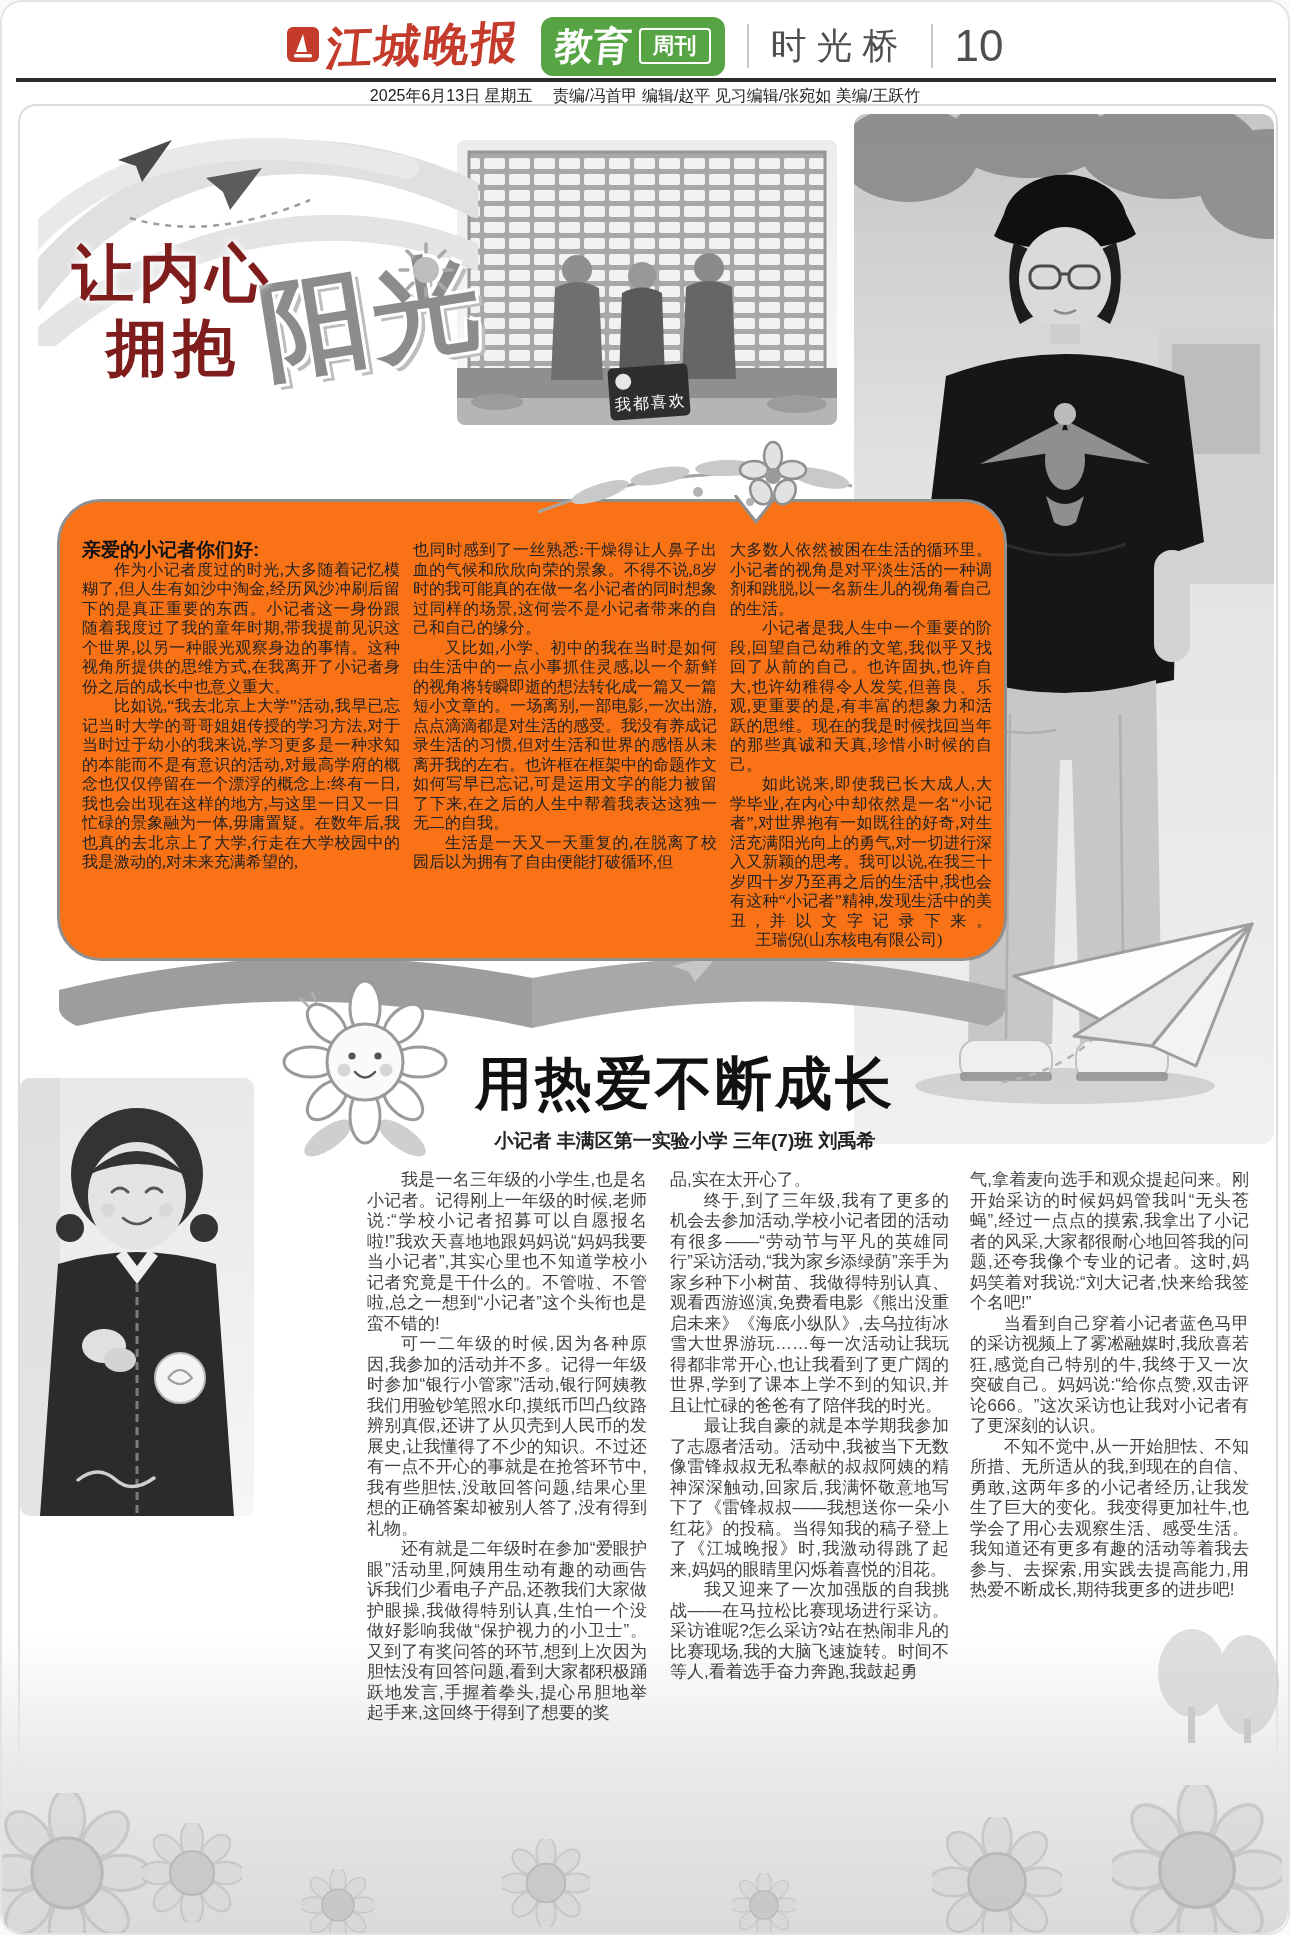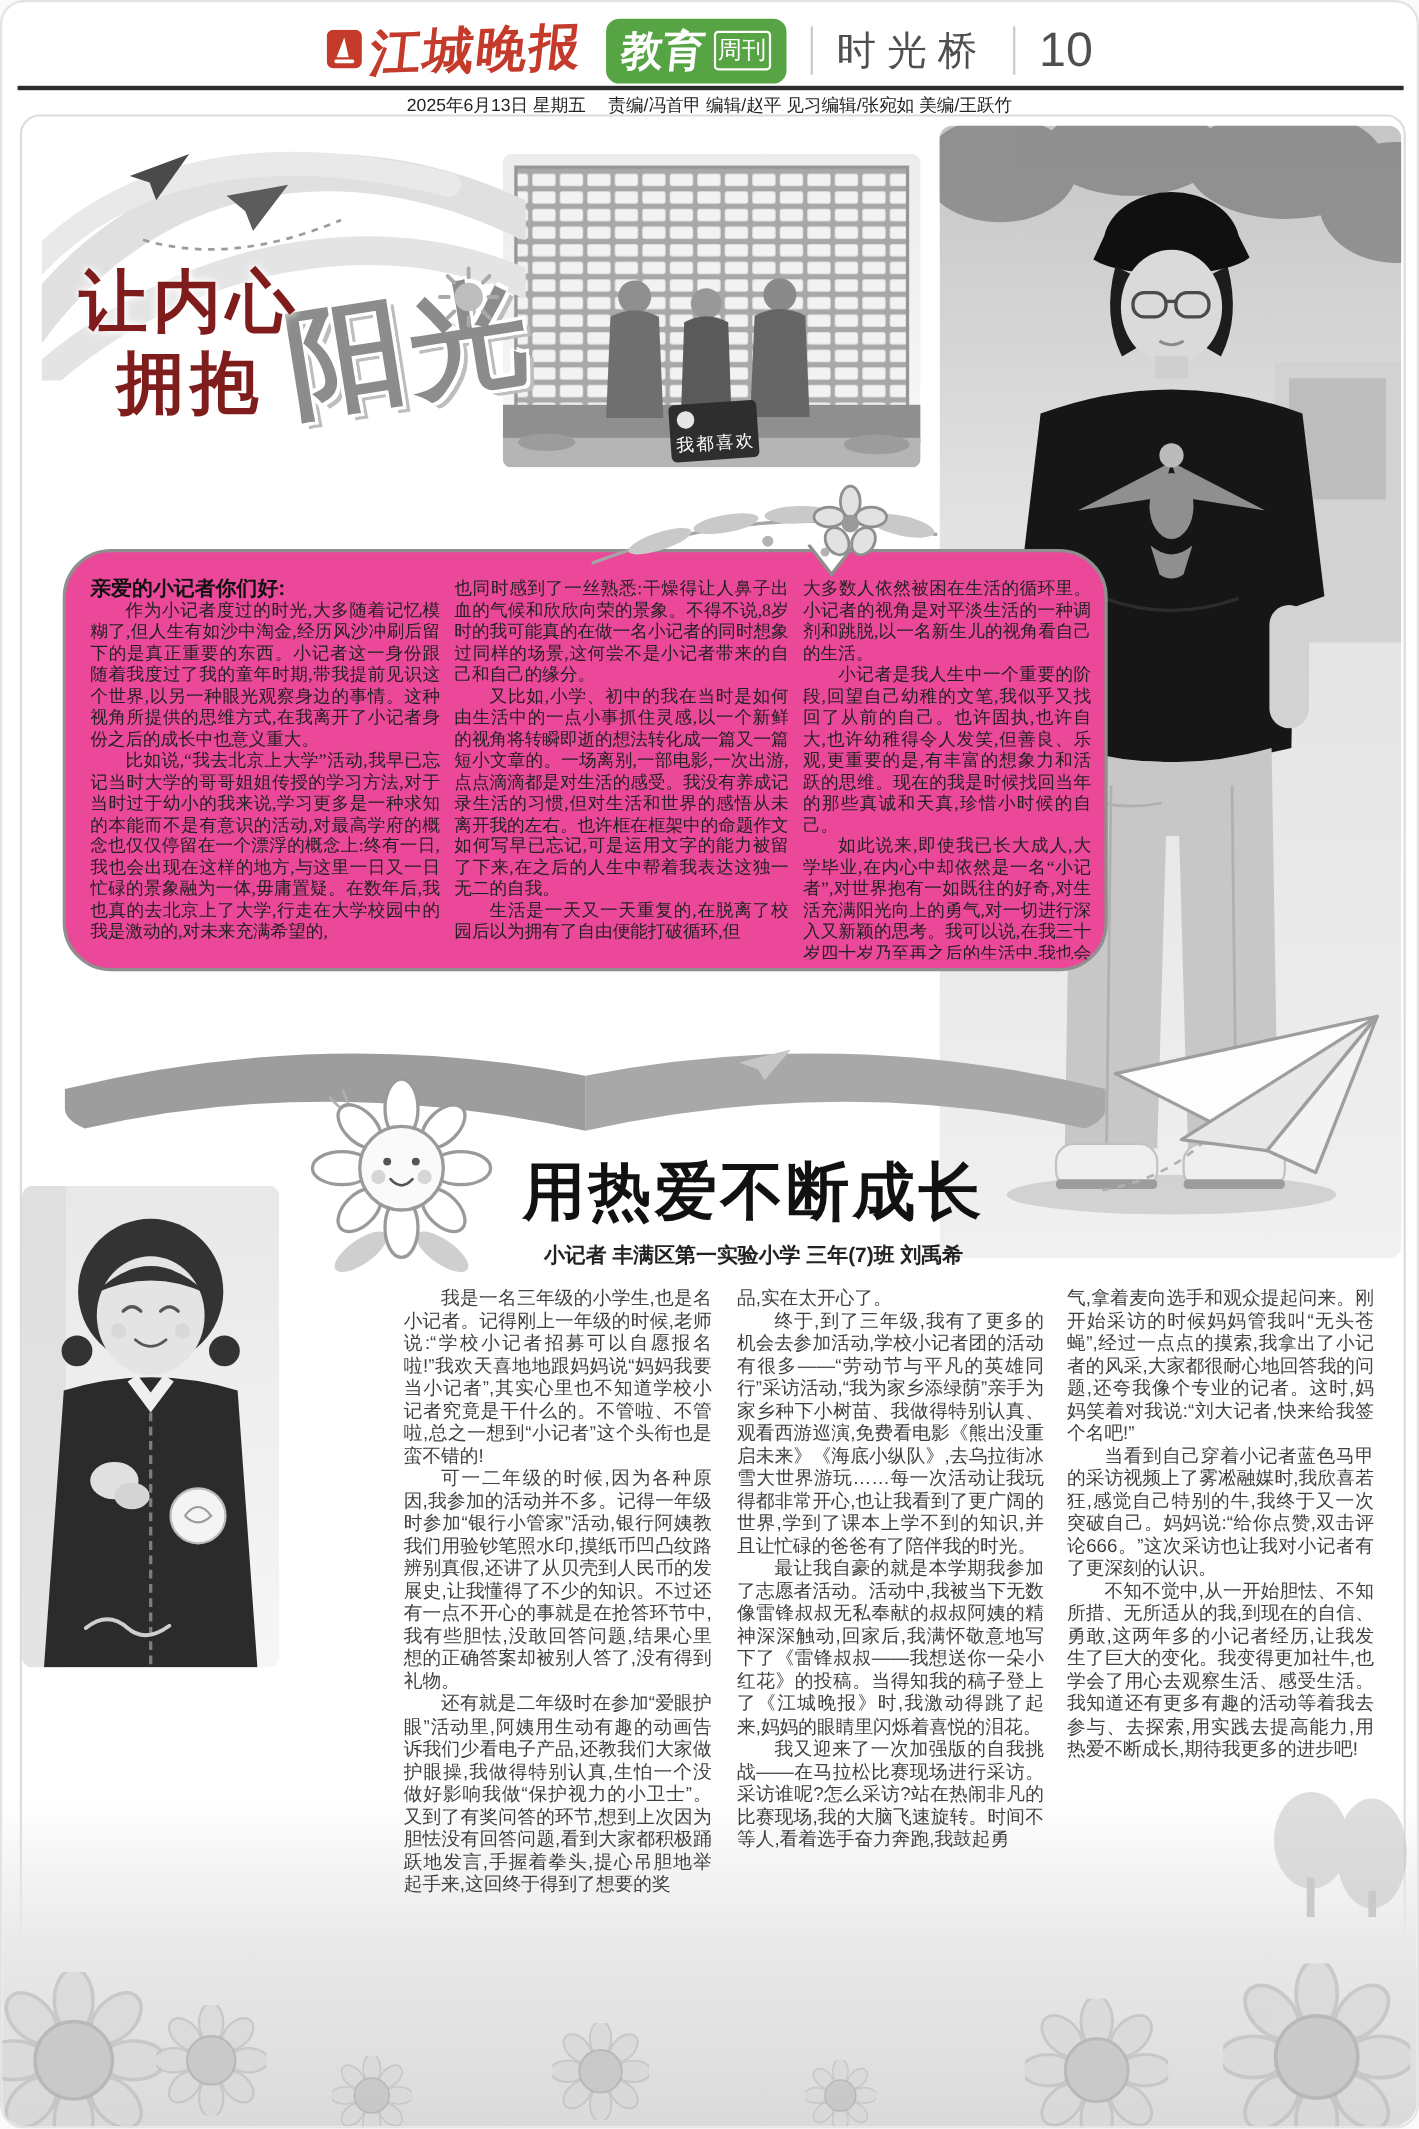--- a/index.html
+++ b/index.html
@@ -4,42 +4,42 @@
 <style>
   html,body{margin:0;padding:0;background:#fafafa;}
   .page{position:relative;width:1290px;height:1935px;background:#fff;overflow:hidden;
         font-family:"Liberation Sans",sans-serif;border:2px solid #e3e3e3;border-radius:22px;box-sizing:border-box;}
   
   .masthead{position:absolute;top:14px;left:0;width:100%;height:60px;display:flex;align-items:center;justify-content:center;gap:22px;}
   .brand{display:flex;align-items:center;gap:8px;}
   .brand-name{font-family:"Liberation Serif",serif;font-weight:900;font-size:46px;color:#c43a2b;transform:skewX(-8deg) rotate(-2deg);letter-spacing:2px;}
   .badge{background:#57a445;border-radius:12px;padding:4px 14px;display:flex;align-items:center;gap:8px;}
   .badge-big{color:#fff;font-weight:900;font-size:38px;font-family:"Liberation Serif",serif;transform:skewX(-6deg);}
-  .badge-small{color:#fff;font-weight:400;font-size:22px;border:2px solid #fff;border-radius:4px;padding:1px 2px;}
+  .badge-small{color:#fff;font-weight:700;font-size:22px;border:2px solid #fff;border-radius:4px;padding:1px 12px;}
   .sep{width:2px;height:44px;background:#c9c9c9;}
   .section-name{font-size:36px;color:#4f4f4f;letter-spacing:10px;font-weight:500;}
   .page-num{font-size:44px;color:#4f4f4f;font-weight:500;}
   .rule{position:absolute;top:76px;left:14px;width:1260px;height:4px;background:#2b2b2b;}
   .dateline{position:absolute;top:84px;left:0;width:100%;text-align:center;font-size:16px;color:#222;}
   .dateline span{margin:0 8px;}
   .content-frame{position:absolute;top:102px;left:16px;width:1256px;height:1814px;border:2px solid #dcdcdc;border-radius:18px;}
   
   .deco{position:absolute;pointer-events:none;}
   .t1{position:absolute;left:70px;font-weight:900;font-size:62px;color:#7f1d1d;letter-spacing:5px;text-shadow:0 0 10px #fff,0 0 6px #fff;z-index:4;}
   .t1a{top:230px;} .t1b{top:304px;left:104px;text-align:right;}
   .t1art{position:absolute;left:258px;top:242px;transform:rotate(-9deg);font-weight:900;font-size:108px;color:#8c8c8c;z-index:3;
          text-shadow:3px 3px 0 #fff,-3px -3px 0 #fff,3px -3px 0 #fff,-3px 3px 0 #fff,6px 6px 0 #bdbdbd;letter-spacing:4px;}
   
   .photo{position:absolute;overflow:hidden;border-radius:8px;}
   .photo1{left:455px;top:138px;width:380px;height:285px;}
   .photo2{left:852px;top:112px;width:420px;height:1030px;border-radius:12px;z-index:2;}
   .photo3{left:18px;top:1076px;width:234px;height:438px;border-radius:10px;}
   
-  .bubble{position:absolute;left:55px;top:497px;width:950px;height:384px;background:#ec4899;border:3px solid #8f8f8f;border-radius:44px;
-          box-sizing:border-box;display:flex;gap:13px;padding:24px 12px 8px 22px;z-index:3;}
+  .bubble{position:absolute;left:55px;top:497px;width:950px;height:462px;background:#f97316;border:3px solid #8f8f8f;border-radius:44px;
+          box-sizing:border-box;display:flex;gap:13px;padding:38px 12px 8px 22px;z-index:3;}
   .a1col{font-family:"Liberation Serif","DejaVu Serif",serif;font-size:16px;line-height:19.5px;color:#222;text-align:justify;overflow:hidden;}
   .a1c1{width:318px;} .a1c2{width:304px;} .a1c3{flex:1;}
   .a1col p{margin:0;}
   .ind{text-indent:2em;}
   .salutation{font-family:"Liberation Sans",sans-serif;font-weight:700;font-size:19px;margin:0 0 3px 0;color:#111;}
   .sig{margin-left:1.6em;white-space:nowrap;}
   .notch{position:absolute;left:732px;top:493px;z-index:4;}
   
   .t2{position:absolute;left:448px;top:1044px;width:470px;text-align:center;font-weight:900;font-size:57px;color:#111;letter-spacing:3px;z-index:4;}
   .byline{position:absolute;left:448px;top:1126px;width:470px;text-align:center;font-size:19px;font-weight:600;color:#222;z-index:4;}

